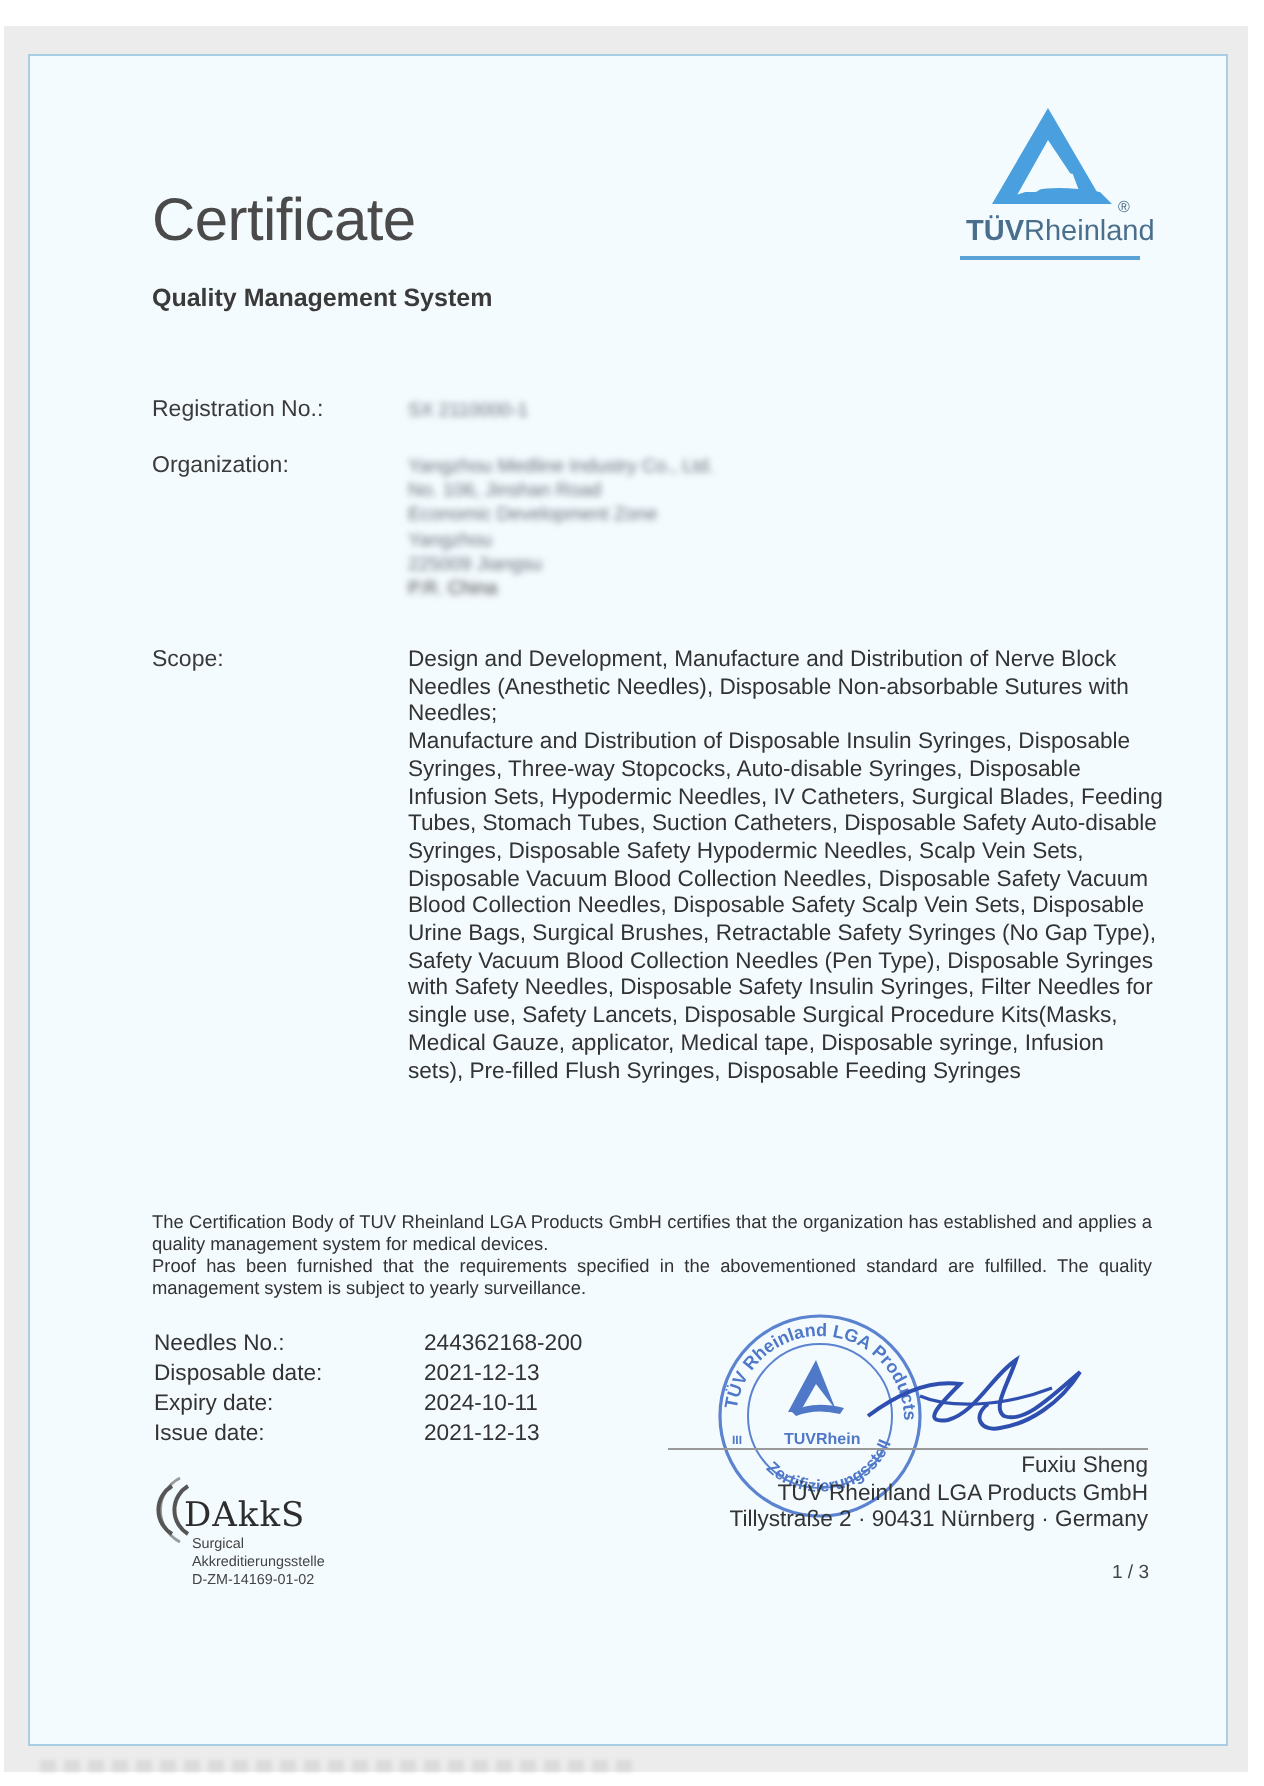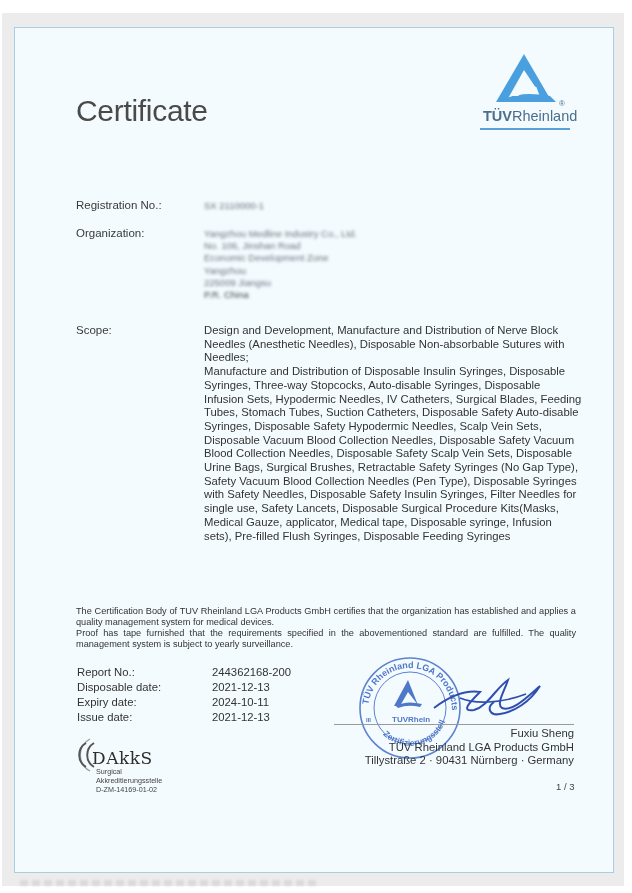--- a/index.html
+++ b/index.html
@@ -51,20 +51,21 @@
   .footer-blur { left:20px; top:880px; width:300px; height:6px; filter:blur(1px); background:repeating-linear-gradient(90deg,#d0d0d0 0 8px,transparent 8px 12px); opacity:.6; }
 </style>
 </head>
 <body>
 
 <div class="sheet-shadow"></div>
 <div class="paper"></div>
 
 <div class="abs cert-title">Certificate</div>
 <div class="abs qms">
+  <div>Quality Management System</div>
 </div>
 
 <svg class="abs logo" width="80" height="52" viewBox="0 0 80 52">
   <path d="M38 2 L10 50 L20 50 L38 18 L58 48 Z" fill="#4a9fde"></path>
   <path d="M14 50 Q30 38 64 44 L70 50 Z" fill="#4a9fde"></path>
   <path d="M26 44 L44 34 L58 36 L52 40 Q40 38 32 44 Z" fill="#f4fbfe"></path>
   <path d="M38 2 L66 50 L56 50 Z" fill="#4a9fde"></path>
 </svg>
 <div class="abs logo-text"><b>TÜV</b><span>Rheinland</span></div>
 <div class="abs logo-reg">®</div>
@@ -82,24 +83,24 @@
   <div>225009 Jiangsu</div>
   <div style="filter:blur(0.4px); color:#444;">P.R. China</div>
 </div>
 
 <div class="abs label" style="left:76px; top:324px;">Scope:</div>
 <div class="abs scope" style="white-space:pre-line;">Design and Development, Manufacture and Distribution of Nerve Block Needles (Anesthetic Needles), Disposable Non-absorbable Sutures with Needles;
 Manufacture and Distribution of Disposable Insulin Syringes, Disposable Syringes, Three-way Stopcocks, Auto-disable Syringes, Disposable Infusion Sets, Hypodermic Needles, IV Catheters, Surgical Blades, Feeding Tubes, Stomach Tubes, Suction Catheters, Disposable Safety Auto-disable Syringes, Disposable Safety Hypodermic Needles, Scalp Vein Sets, Disposable Vacuum Blood Collection Needles, Disposable Safety Vacuum Blood Collection Needles, Disposable Safety Scalp Vein Sets, Disposable Urine Bags, Surgical Brushes, Retractable Safety Syringes (No Gap Type), Safety Vacuum Blood Collection Needles (Pen Type), Disposable Syringes with Safety Needles, Disposable Safety Insulin Syringes, Filter Needles for single use, Safety Lancets, Disposable Surgical Procedure Kits(Masks, Medical Gauze, applicator, Medical tape, Disposable syringe, Infusion sets), Pre-filled Flush Syringes, Disposable Feeding Syringes</div>
 
 <div class="abs statement">
   <div>The Certification Body of TUV Rheinland LGA Products GmbH certifies that the organization has established and applies a quality management system for medical devices.</div>
-  <div>Proof has tape furnished that the requirements specified in the abovementioned standard are fulfilled. The quality management system is subject to yearly surveillance.</div>
+  <div>Proof has been furnished that the requirements specified in the abovementioned standard are fulfilled. The quality management system is subject to yearly surveillance.</div>
 </div>
 
-<div class="abs rep-label" style="top:666px;">Report No.:</div>
+<div class="abs rep-label" style="top:666px;">Needles No.:</div>
 <div class="abs rep-val" style="top:666px;">244362168-200</div>
 <div class="abs rep-label" style="top:681px;">Disposable date:</div>
 <div class="abs rep-val" style="top:681px;">2021-12-13</div>
 <div class="abs rep-label" style="top:696px;">Expiry date:</div>
 <div class="abs rep-val" style="top:696px;">2024-10-11</div>
 <div class="abs rep-label" style="top:711px;text-align:right;">Issue date:</div>
 <div class="abs rep-val" style="top:711px;">2021-12-13</div>
 
 <svg class="abs" style="left:354px; top:650px;" width="112" height="112" viewBox="0 0 112 112">
   <defs>

